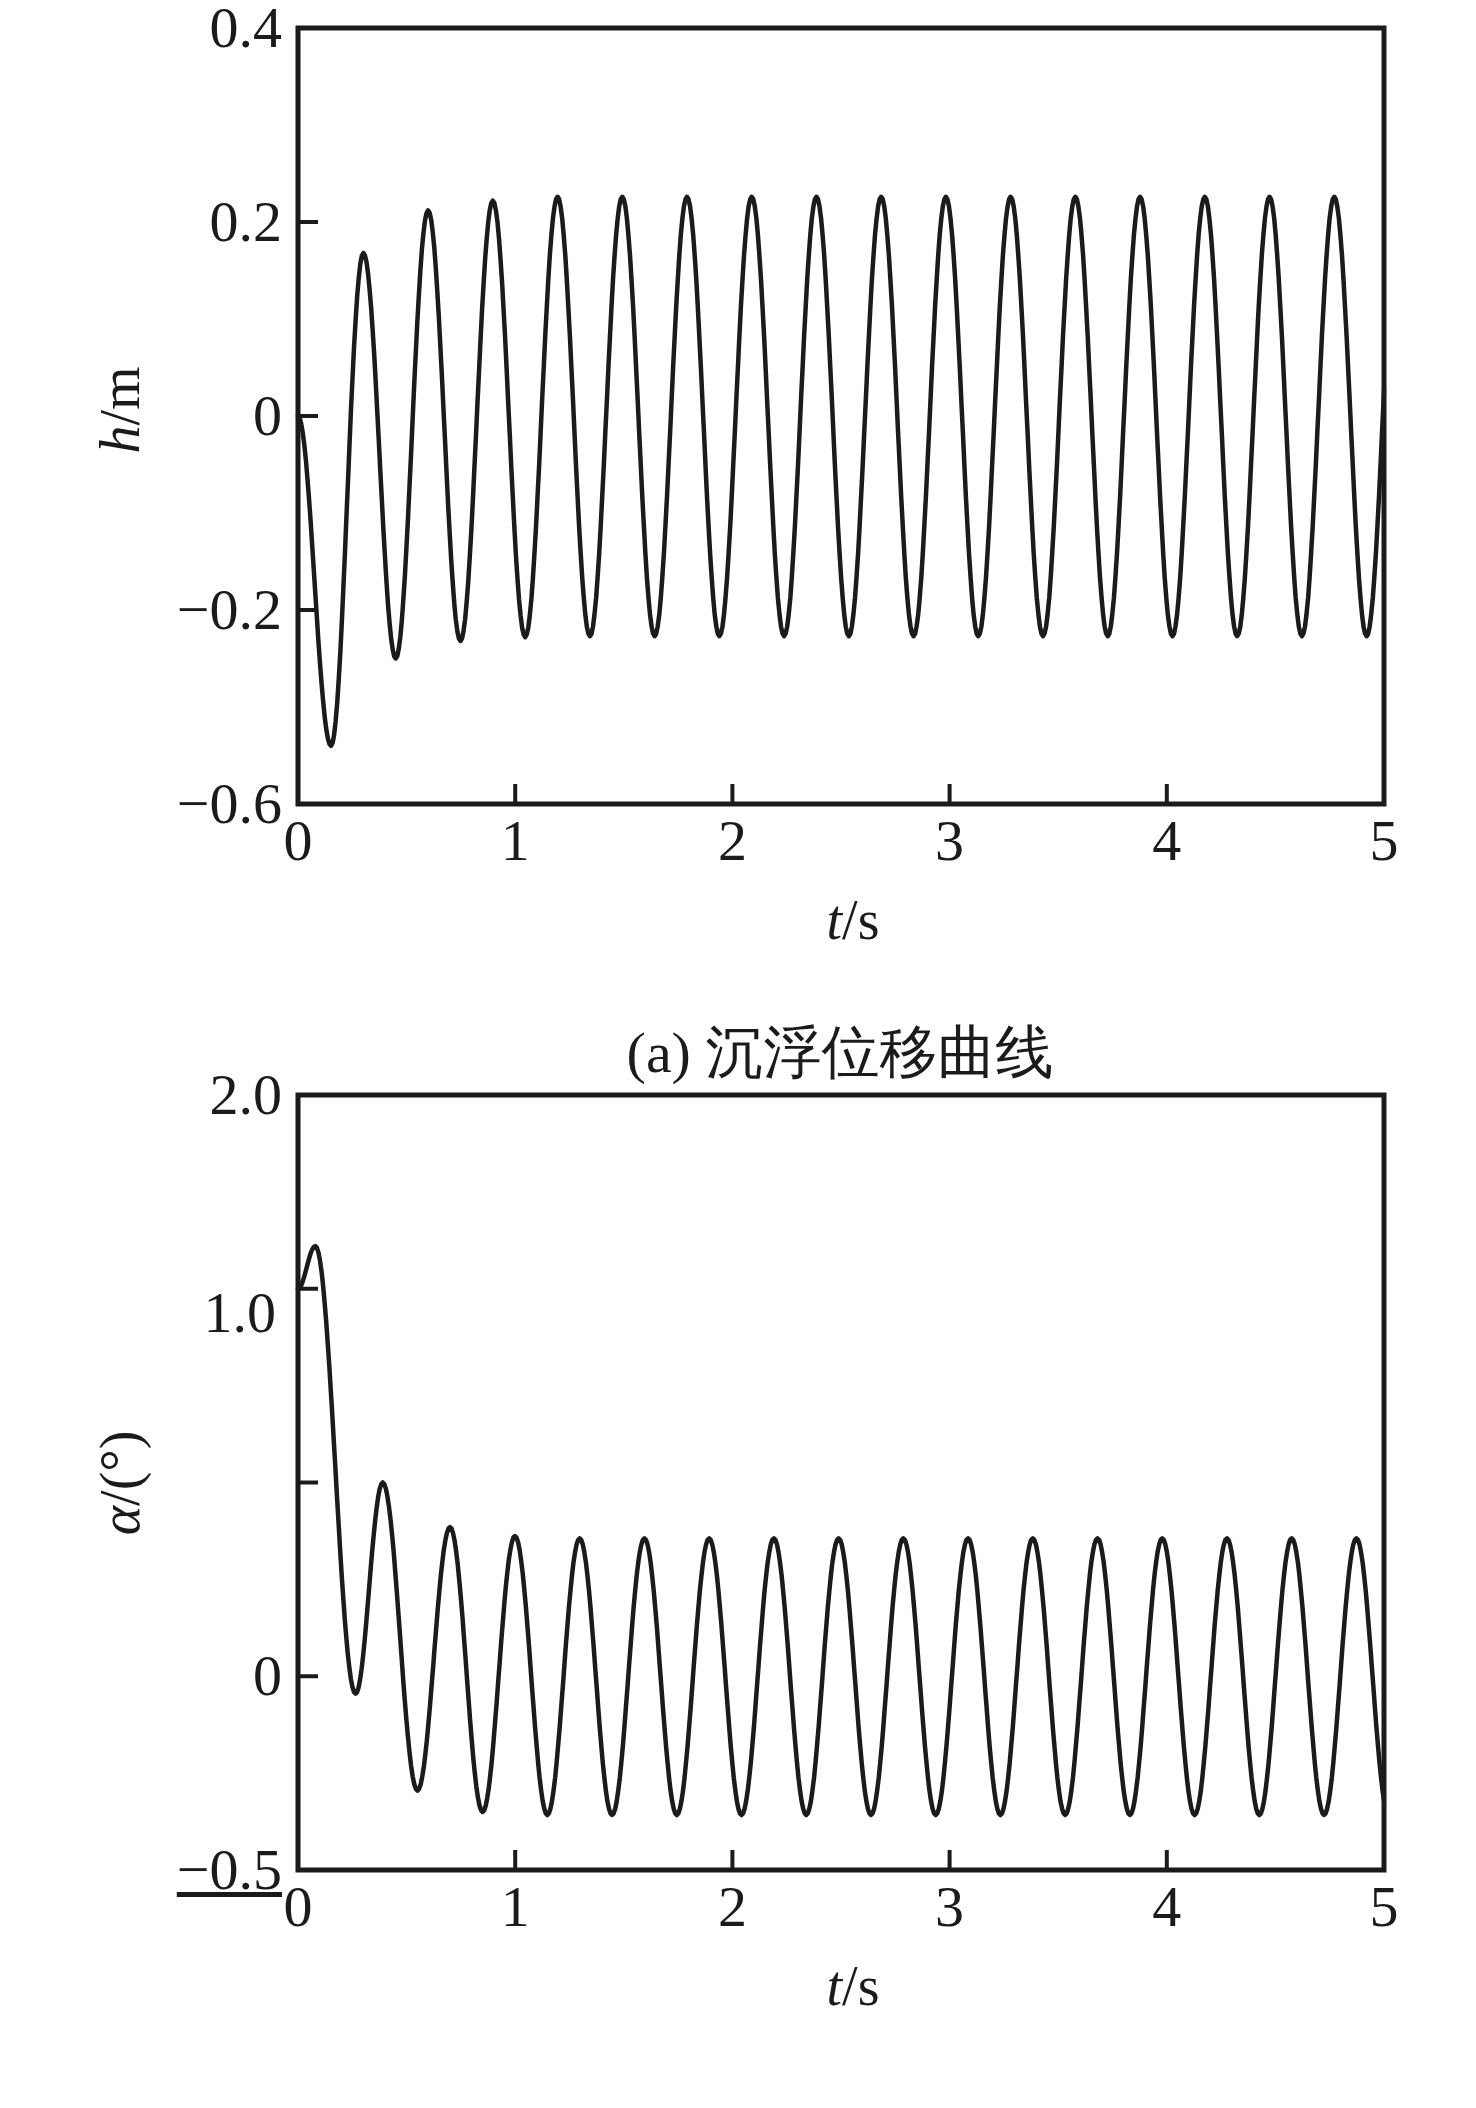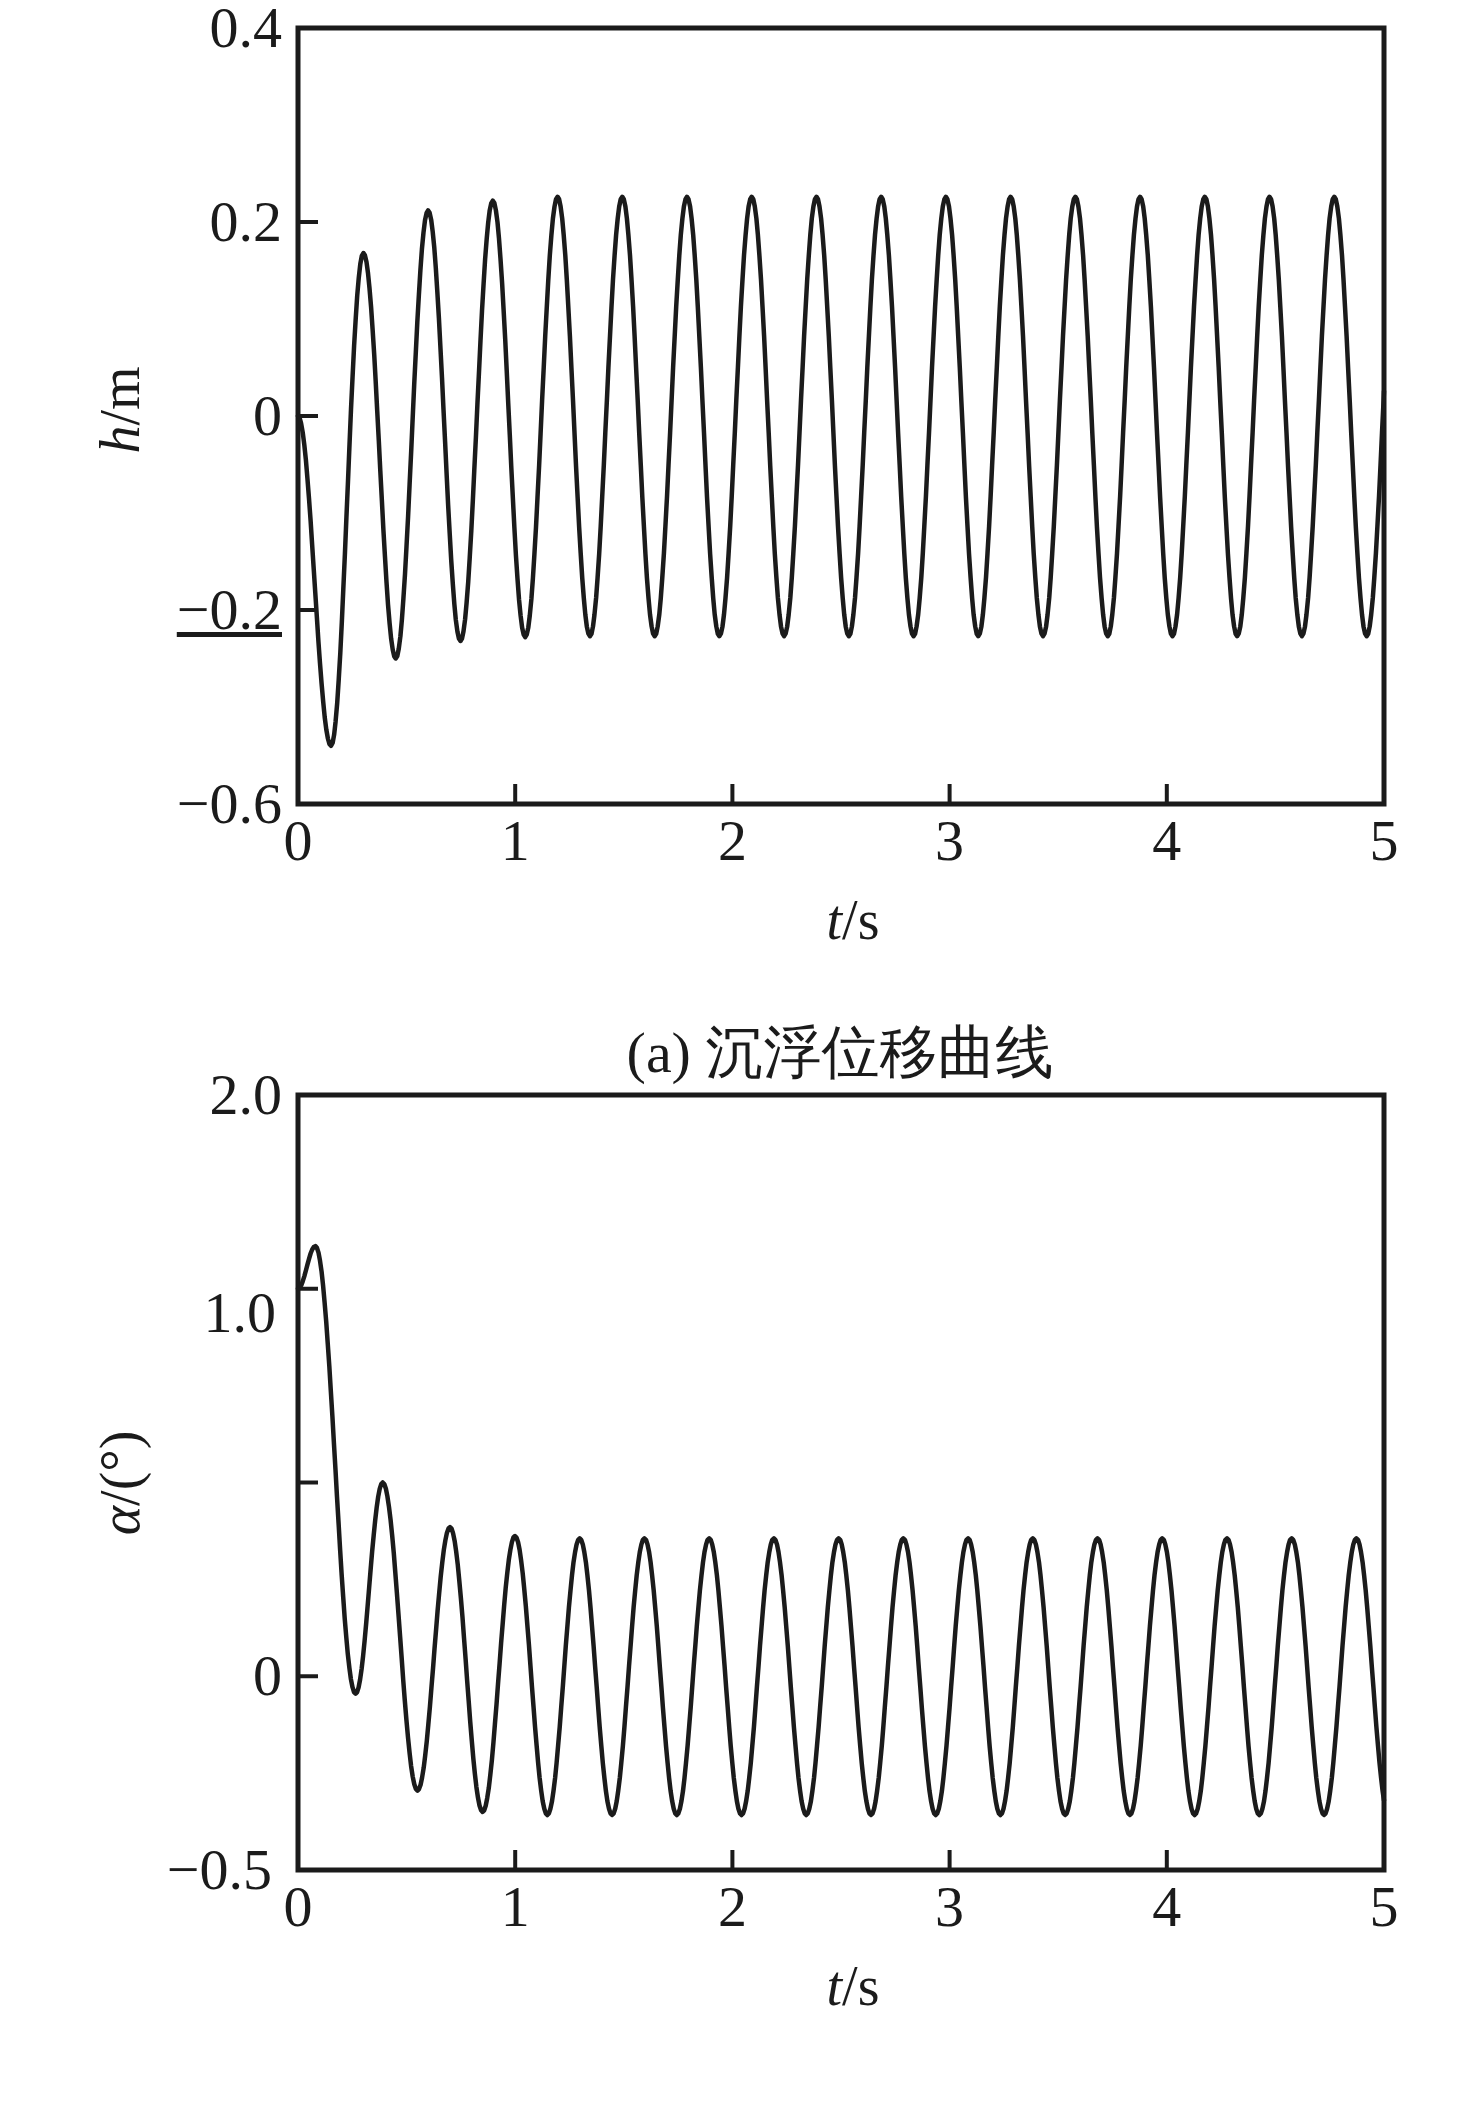--- a/index.html
+++ b/index.html
@@ -90,25 +90,25 @@
 
 <div class="tick-label xtick" style="left: 188px; top: 811px;">0</div>
     <div class="tick-label xtick" style="left: 405.2px; top: 811px;">1</div>
     <div class="tick-label xtick" style="left: 622.4px; top: 811px;">2</div>
     <div class="tick-label xtick" style="left: 839.6px; top: 811px;">3</div>
     <div class="tick-label xtick" style="left: 1056.8px; top: 811px;">4</div>
     <div class="tick-label xtick" style="left: 1274px; top: 811px;">5</div>
     <div class="tick-label ytick" style="left: 62px; top: -2px;">0.4</div>
     <div class="tick-label ytick" style="left: 62px; top: 192px;">0.2</div>
     <div class="tick-label ytick" style="left: 62px; top: 386px;">0</div>
-    <div class="tick-label ytick" style="left: 62px; top: 580px; text-decoration: underline;">−0.2</div>
+    <div class="tick-label ytick" style="left: 62px; top: 580px;">−0.2</div>
     <div class="tick-label ytick" style="left: 62px; top: 774px;">−0.6</div>
     <div class="tick-label xtick" style="left: 188px; top: 1877px;">0</div>
     <div class="tick-label xtick" style="left: 405.2px; top: 1877px;">1</div>
     <div class="tick-label xtick" style="left: 622.4px; top: 1877px;">2</div>
     <div class="tick-label xtick" style="left: 839.6px; top: 1877px;">3</div>
     <div class="tick-label xtick" style="left: 1056.8px; top: 1877px;">4</div>
     <div class="tick-label xtick" style="left: 1274px; top: 1877px;">5</div>
     <div class="tick-label ytick" style="left: 62px; top: 1065px;">2.0</div>
     <div class="tick-label ytick" style="left: 56px; top: 1258.75px; margin-top: 24px;">1.0</div>
     <div class="tick-label ytick" style="left: 62px; top: 1646.25px;">0</div>
-    <div class="tick-label ytick" style="left: 52px; top: 1840px;">−0.5</div>
+    <div class="tick-label ytick" style="left: 62px; top: 1840px; text-decoration: underline;">−0.5</div>
   </div>
 
 </body></html>

